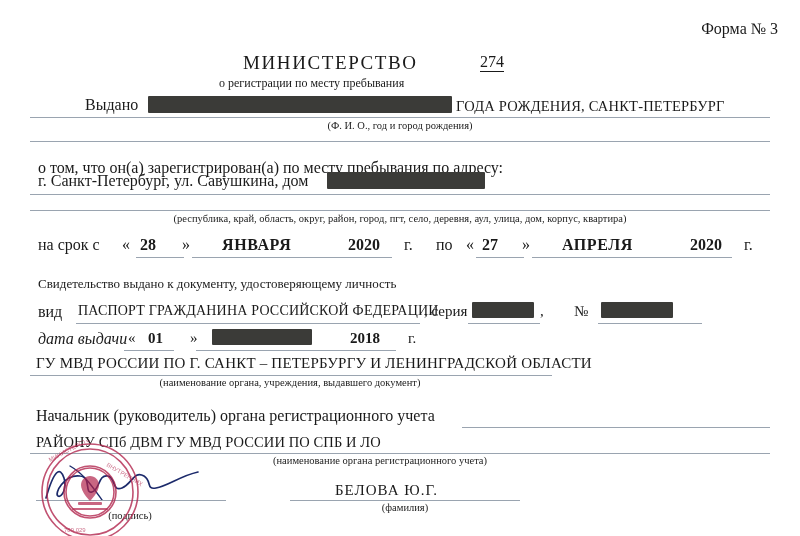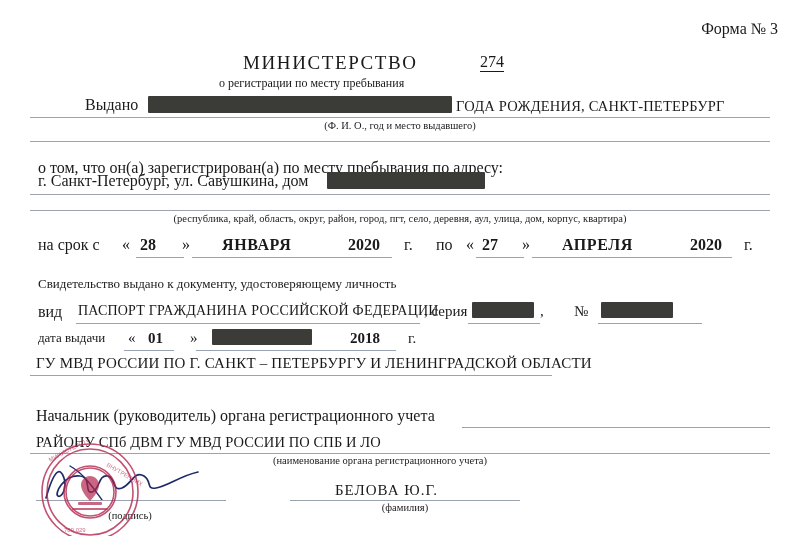--- a/index.html
+++ b/index.html
@@ -132,21 +132,21 @@
   
   .doc-line1 { top: 276px; left: 38px; font-size: 13px; text-align: center; }
   .doc-vid-label { top: 303px; left: 38px; font-size: 16px; }
   .doc-vid-value { top: 303px; left: 78px; font-size: 14px; letter-spacing: .2px; }
   .doc-seria-label { top: 303px; left: 424px; font-size: 15px; }
   .doc-seria-redact { top: 302px; left: 472px; width: 62px; height: 16px; }
   .doc-comma { top: 303px; left: 540px; font-size: 15px; }
   .doc-num-label { top: 303px; left: 574px; font-size: 15px; }
   .doc-num-redact { top: 302px; left: 601px; width: 72px; height: 16px; }
 
-  .doc-date-label { top: 330px; left: 38px; font-size: 13px; }
+  .doc-date-label { top: 330px; left: 38px; font-size: 16px; font-style: italic; }
   .doc-date-q1 { top: 330px; left: 128px; font-size: 15px; }
   .doc-date-day { top: 330px; left: 148px; font-size: 15px; font-weight: bold; }
   .doc-date-q2 { top: 330px; left: 190px; font-size: 15px; }
   .doc-date-redact { top: 329px; left: 212px; width: 100px; height: 16px; }
   .doc-date-year { top: 330px; left: 350px; font-size: 15px; font-weight: bold; text-align: center; }
   .doc-date-g { top: 330px; left: 408px; font-size: 15px; }
 
   .organ-line { top: 355px; left: 36px; font-size: 15px; letter-spacing: .2px; }
   .rule-organ { top: 375px; left: 30px; width: 522px; }
   .cap-organ { top: 377px; left: 140px; width: 300px; }
@@ -191,21 +191,21 @@
   <div class="abs form-no">Форма № 3</div>
 
   <div class="abs title-main">МИНИСТЕРСТВО</div>
   <div class="abs title-num">274</div>
   <div class="abs title-sub">о регистрации по месту пребывания</div>
 
   <div class="abs issued-label">Выдано</div>
   <div class="abs issued-redact redact"></div>
   <div class="abs issued-text">ГОДА РОЖДЕНИЯ, САНКТ-ПЕТЕРБУРГ</div>
   <div class="rule rule-issued"></div>
-  <div class="abs cap-fio caption">(Ф. И. О., год и место выдавшего)</div>
+  <div class="abs cap-fio caption">(Ф. И. О., год и город рождения)</div>
 
   <div class="rule rule-blank1"></div>
 
   <div class="abs about-line">о том, что он(а) зарегистрирован(а) по месту пребывания по адресу:</div>
   <div class="abs addr-line">г. Санкт-Петербург, ул. Савушкина, дом</div>
   <div class="abs addr-redact redact"></div>
   <div class="rule rule-addr"></div>
   <div class="rule rule-addr2"></div>
   <div class="abs cap-addr caption">(республика, край, область, округ, район, город, пгт, село, деревня, аул, улица, дом, корпус, квартира)</div>
 
@@ -247,20 +247,21 @@
   <div class="abs doc-date-day">01</div>
   <div class="abs doc-date-q2">»</div>
   <div class="abs doc-date-redact redact"></div>
   <div class="abs doc-date-year">2018</div>
   <div class="abs doc-date-g">г.</div>
   <div class="ul-line" style="top:350px;left:124px;width:50px;"></div>
   <div class="ul-line" style="top:350px;left:196px;width:200px;"></div>
 
   <div class="abs organ-line">ГУ  МВД  РОССИИ  ПО  Г. САНКТ – ПЕТЕРБУРГУ  И  ЛЕНИНГРАДСКОЙ ОБЛАСТИ</div>
   <div class="rule rule-organ"></div>
+  <div class="abs cap-organ caption">(наименование органа, учреждения, выдавшего документ)</div>
 
   <div class="abs chief-label">Начальник (руководитель) органа регистрационного учета</div>
   <div class="rule rule-chief1"></div>
   <div class="abs chief-value2">РАЙОНУ СПб ДВМ  ГУ  МВД РОССИИ  ПО СПБ  И  ЛО</div>
   <div class="rule rule-chief2"></div>
   <div class="abs cap-chief caption">(наименование органа регистрационного учета)</div>
 
   <svg class="abs signature" viewBox="0 0 180 46">
     <path d="M6,38 C14,10 20,6 24,18 C27,28 22,38 18,36 C14,34 24,14 40,16 C52,17 44,34 52,32 C60,30 58,14 68,16 C76,18 72,32 82,28 C92,24 94,10 104,16 C112,21 106,30 116,28 C128,26 140,16 158,12" fill="none" stroke="#1c2a6b" stroke-width="1.7" stroke-linecap="round"></path>
     <path d="M30,6 C44,14 52,26 62,40" fill="none" stroke="#1c2a6b" stroke-width="1.4" stroke-linecap="round"></path>

